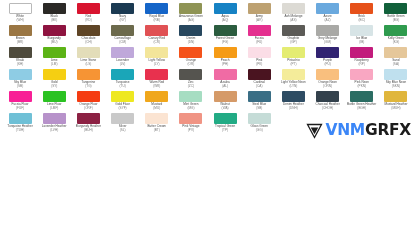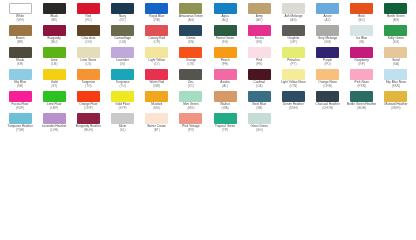--- a/index.html
+++ b/index.html
@@ -437,14 +437,21 @@
         <div class="nm"></div>
         <div class="cd"></div>
       </div>
       <div class="cell empty">
         <div class="sw"></div>
         <div class="nm"></div>
         <div class="cd"></div>
       </div>
     </div>
 
+  <div class="logo">
+    <svg class="logo-mark" viewBox="0 0 34 34">
+      <path d="M3 5 L31 5 L17 31 Z" fill="none" stroke="#1c1c1c" stroke-width="2.6"></path>
+      <path d="M9.5 11 L24.5 11 L17 24.5 Z" fill="#1c1c1c"></path>
+    </svg>
+    <div class="logo-text"><span class="lt-a">VNM</span><span class="lt-b">GRFX</span></div>
+  </div>
 
 </div>
 
 </body></html>

